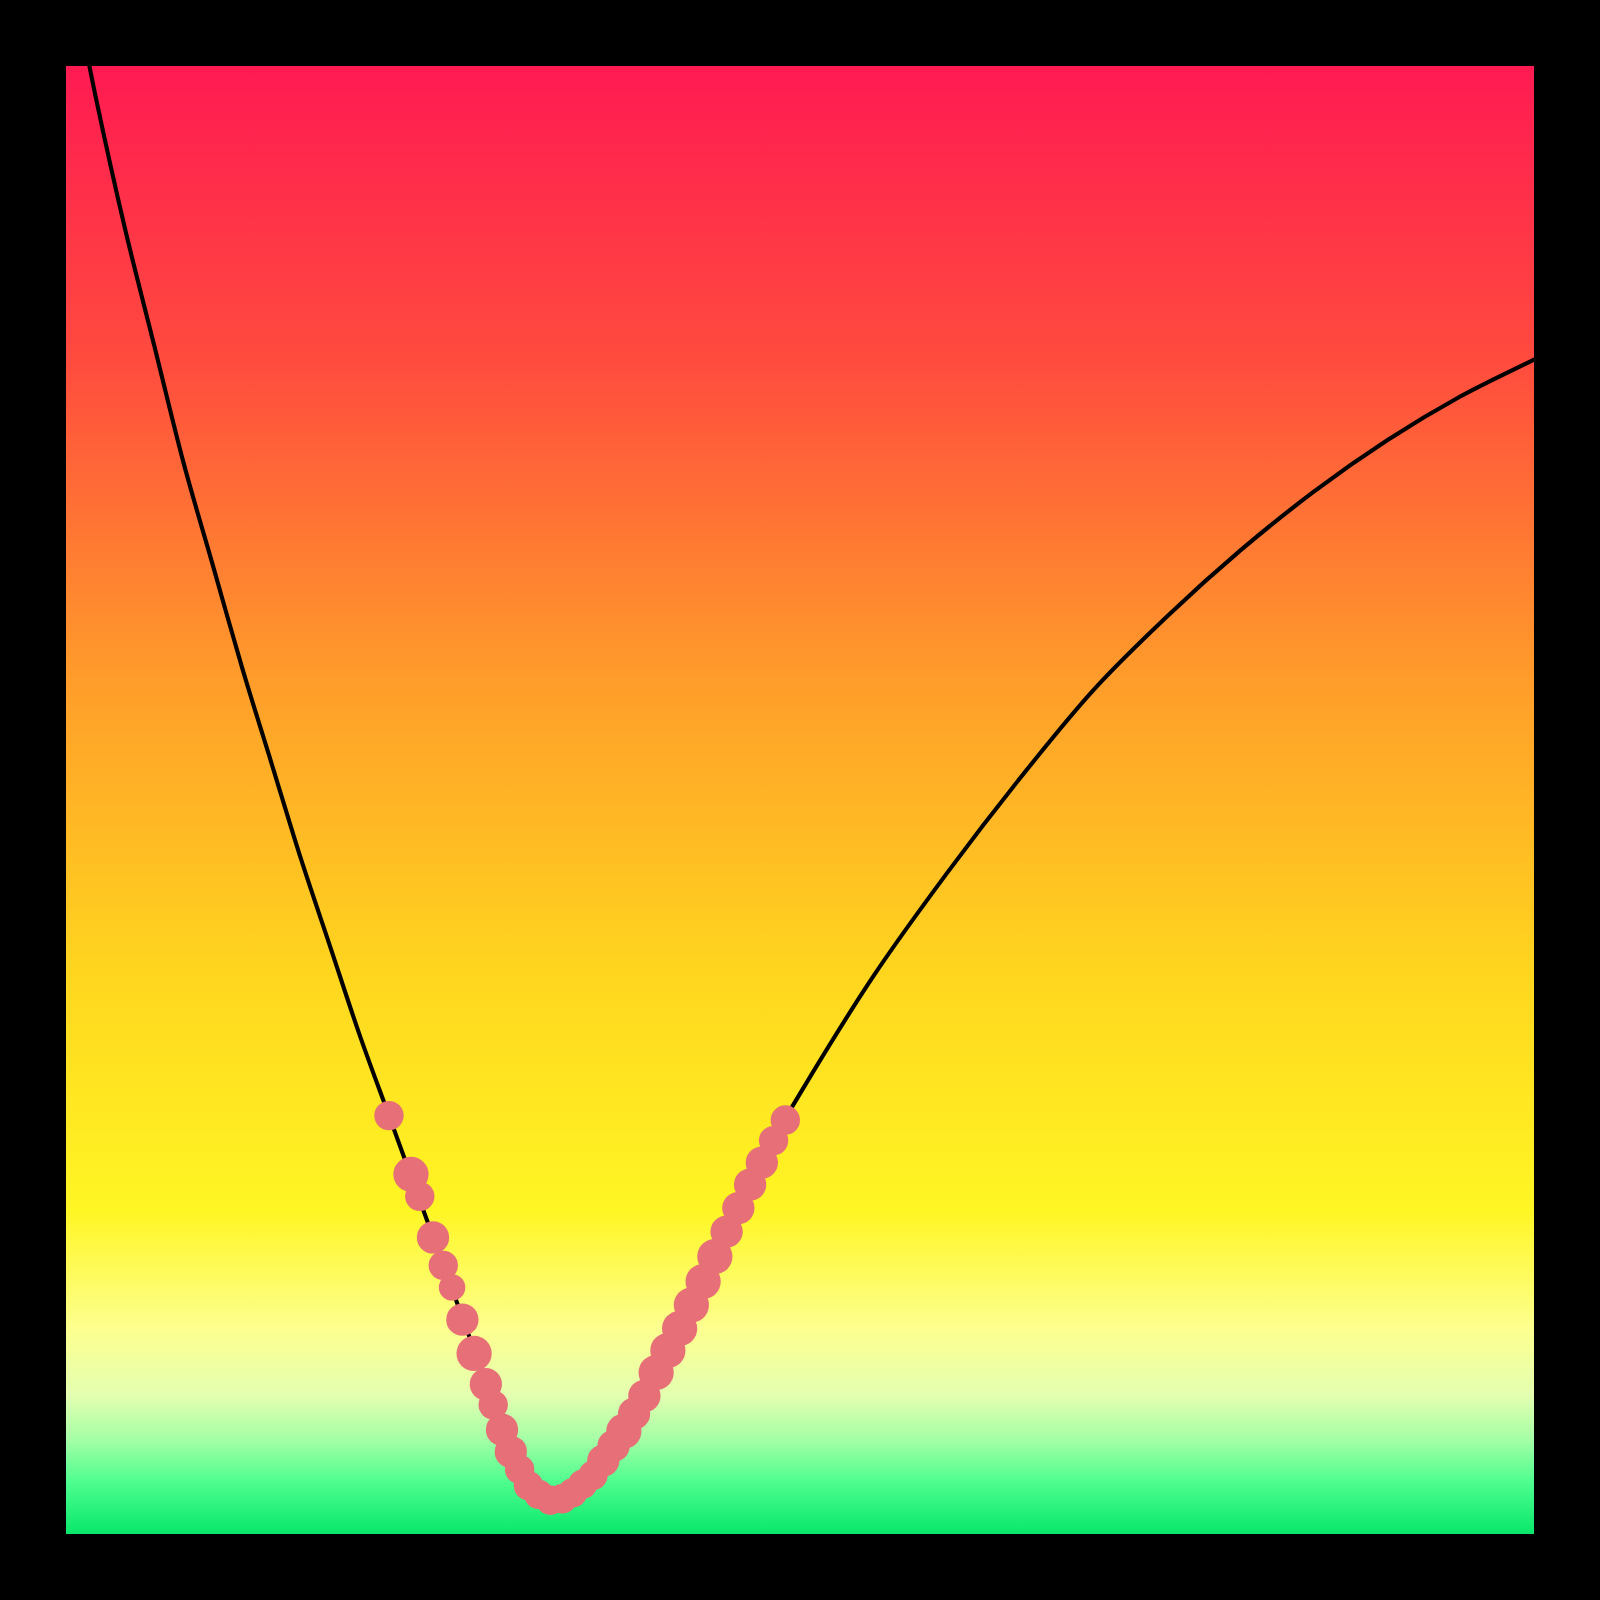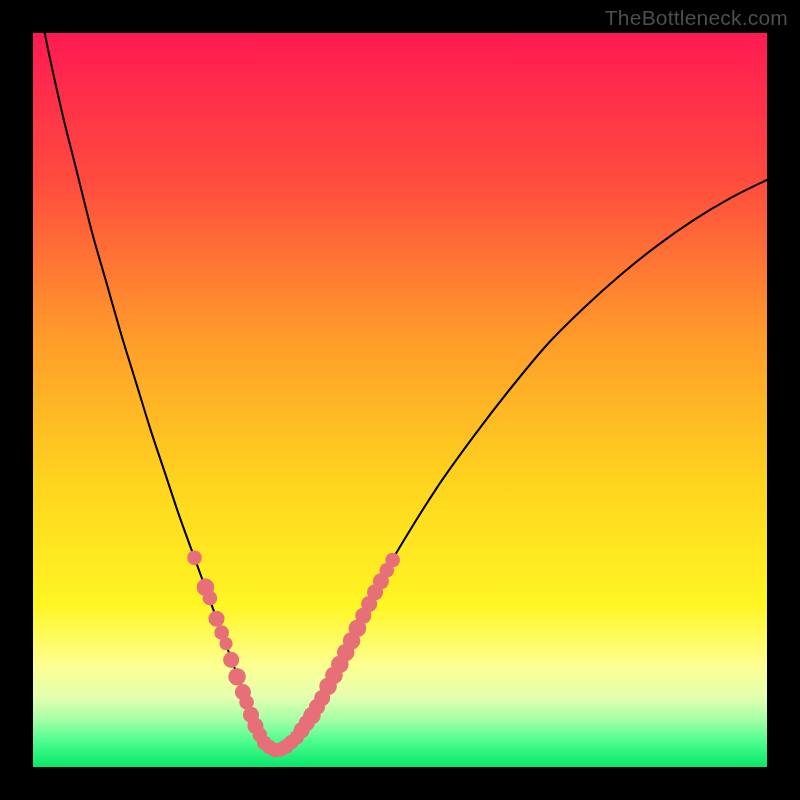--- a/index.html
+++ b/index.html
@@ -42,21 +42,20 @@
   }
   svg.curve {
     position: absolute;
     inset: 0;
   }
 </style>
 </head>
 <body>
 
 <div class="frame">
-  <div class="watermark">TheBottleneck.com</div>
   <div class="plot">
     <svg class="gradient" viewBox="0 0 100 100" preserveAspectRatio="none">
       <defs>
         <linearGradient id="bg" x1="0" y1="0" x2="0" y2="1">
             <stop offset="0%" stop-color="#ff1a52"></stop>
             <stop offset="20%" stop-color="#ff4b3e"></stop>
             <stop offset="42%" stop-color="#ff9d2a"></stop>
             <stop offset="62%" stop-color="#ffd61e"></stop>
             <stop offset="78%" stop-color="#fff624"></stop>
             <stop offset="86%" stop-color="#fdff8f"></stop>

